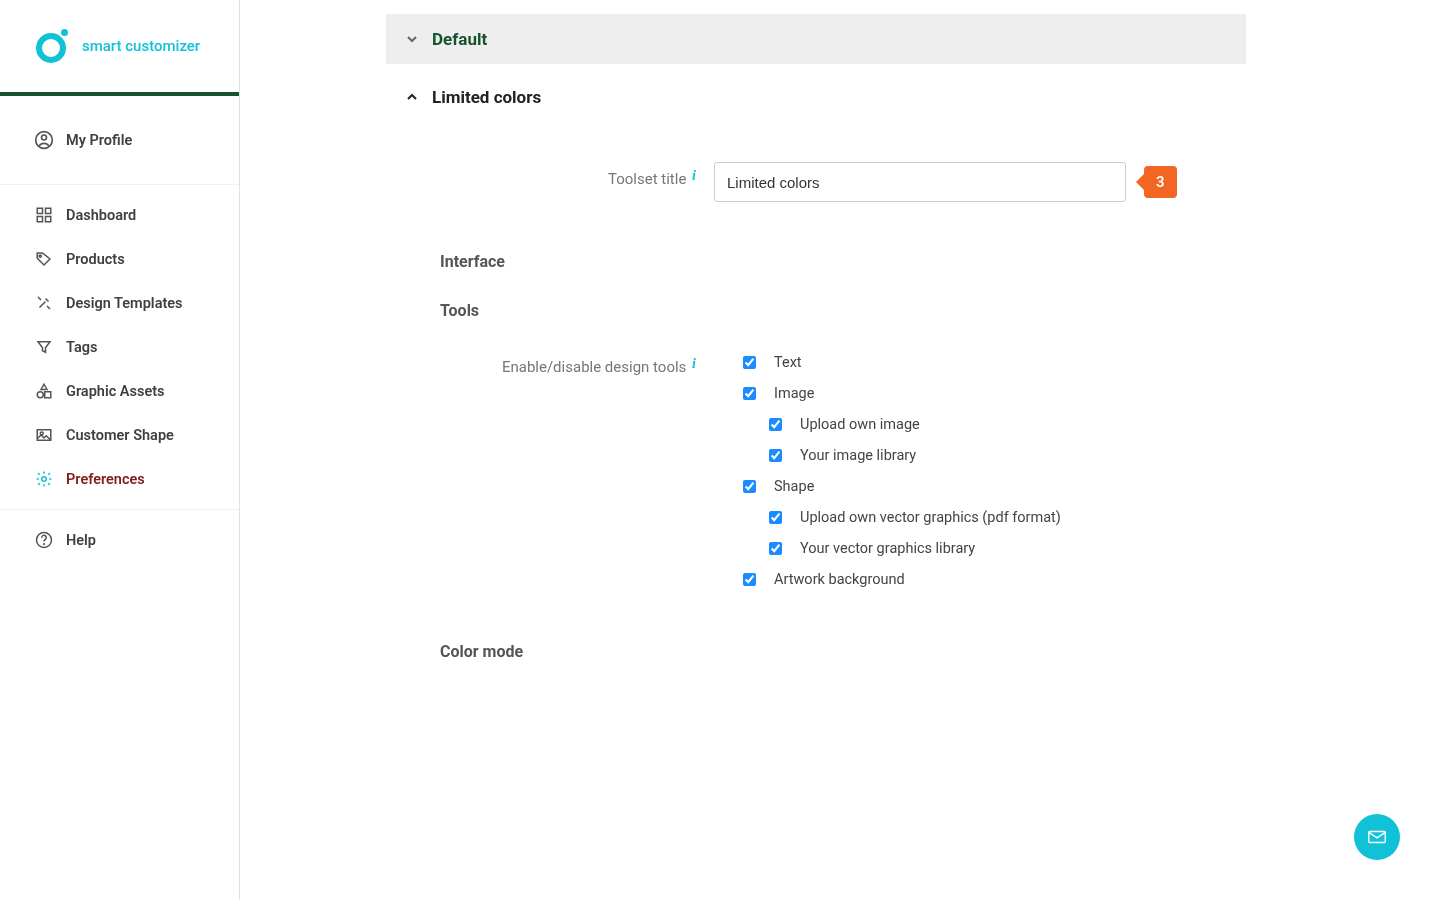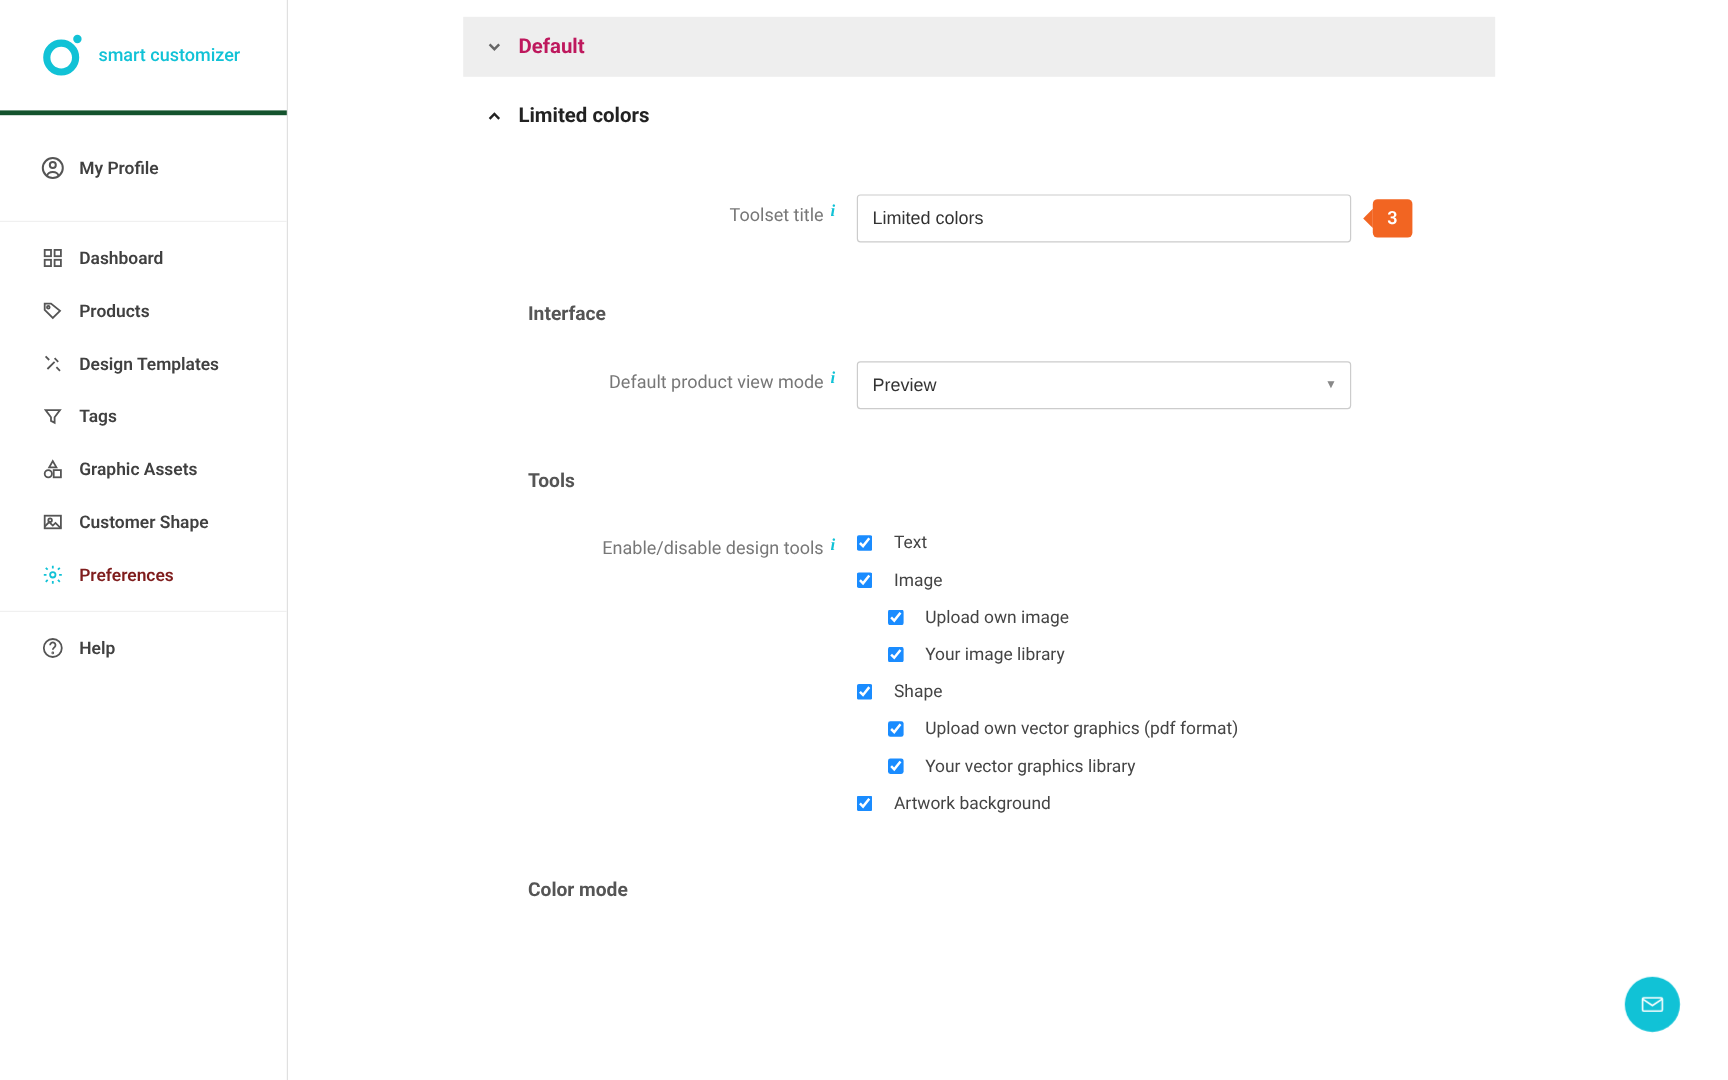--- a/index.html
+++ b/index.html
@@ -75,21 +75,21 @@
   .panel {
     width: 860px;
   }
   .accordion-header {
     height: 50px;
     display: flex;
     align-items: center;
     padding-left: 18px;
     font-size: 17px;
     font-weight: 700;
-    color: #be185d;
+    color: #14532d;
     cursor: pointer;
   }
   .accordion-header.collapsed {
     background: #eeeeee;
     margin-top: 14px;
     margin-bottom: 8px;
   }
   .accordion-header .chev { width: 20px; margin-right: 8px; display:flex; }
   .accordion-header.expanded { color: #222; }
   .form-area {
@@ -359,38 +359,24 @@
           <div class="input-col">
             <input type="text" class="text-input" value="Limited colors" style="">
             <div class="badge">
               <span>3</span>
             </div>
           </div>
         </div>
 
         <div class="section-heading">Interface</div>
 
-        <div class="form-row">
-          <div class="label-col">
-            <span>Default product view mode</span>
-            <span class="info-i">i</span>
-          </div>
-          <div class="input-col">
-            <div class="select-wrap">
-              <button class="select-input">
-                <span>Preview</span>
-              </button>
-              <span class="caret">▼</span>
-            </div>
-          </div>
-        </div>
 
         <div class="section-heading">Tools</div>
 
-        <div class="form-row" style="margin-bottom:40px;">
+        <div class="form-row" style="margin-bottom:40px;gap:29px;">
           <div class="label-col">
             <span>Enable/disable design tools</span>
             <span class="info-i">i</span>
           </div>
           <div class="input-col">
             <div class="checkbox-list">
               <div class="cb-row">
                   <input type="checkbox" class="cb" checked="" style="">
                   <span>Text</span>
                 </div>

